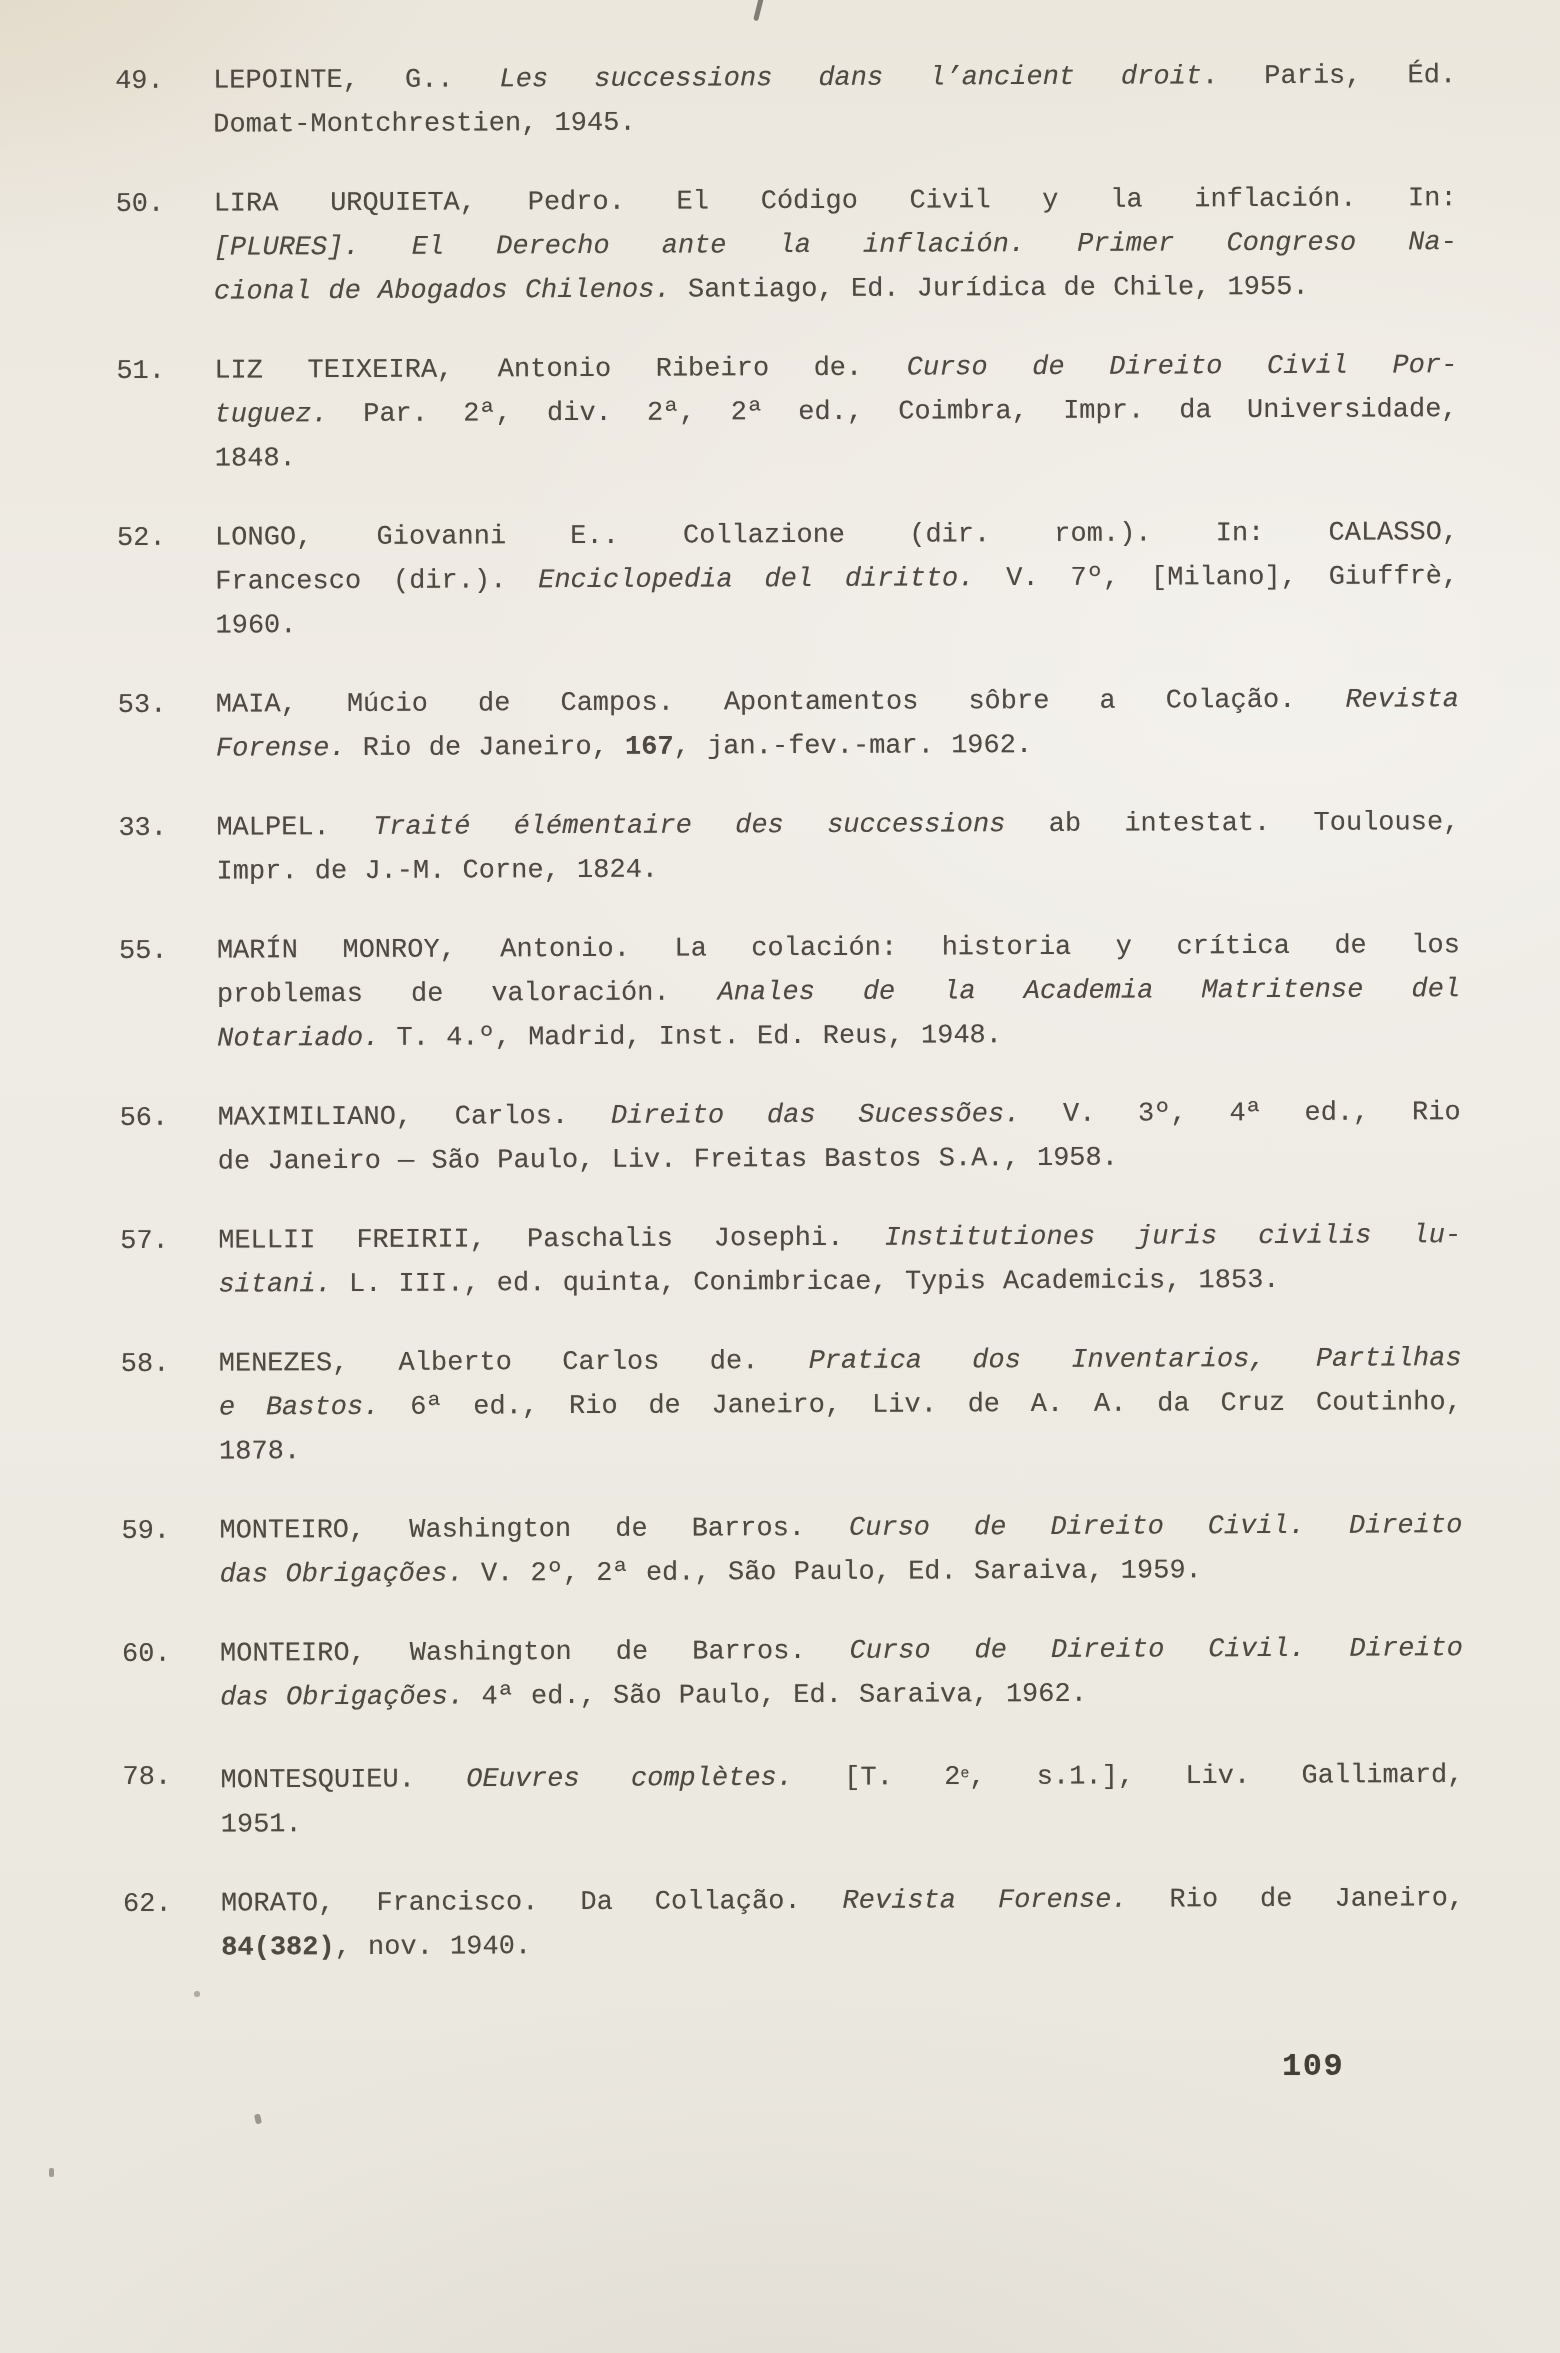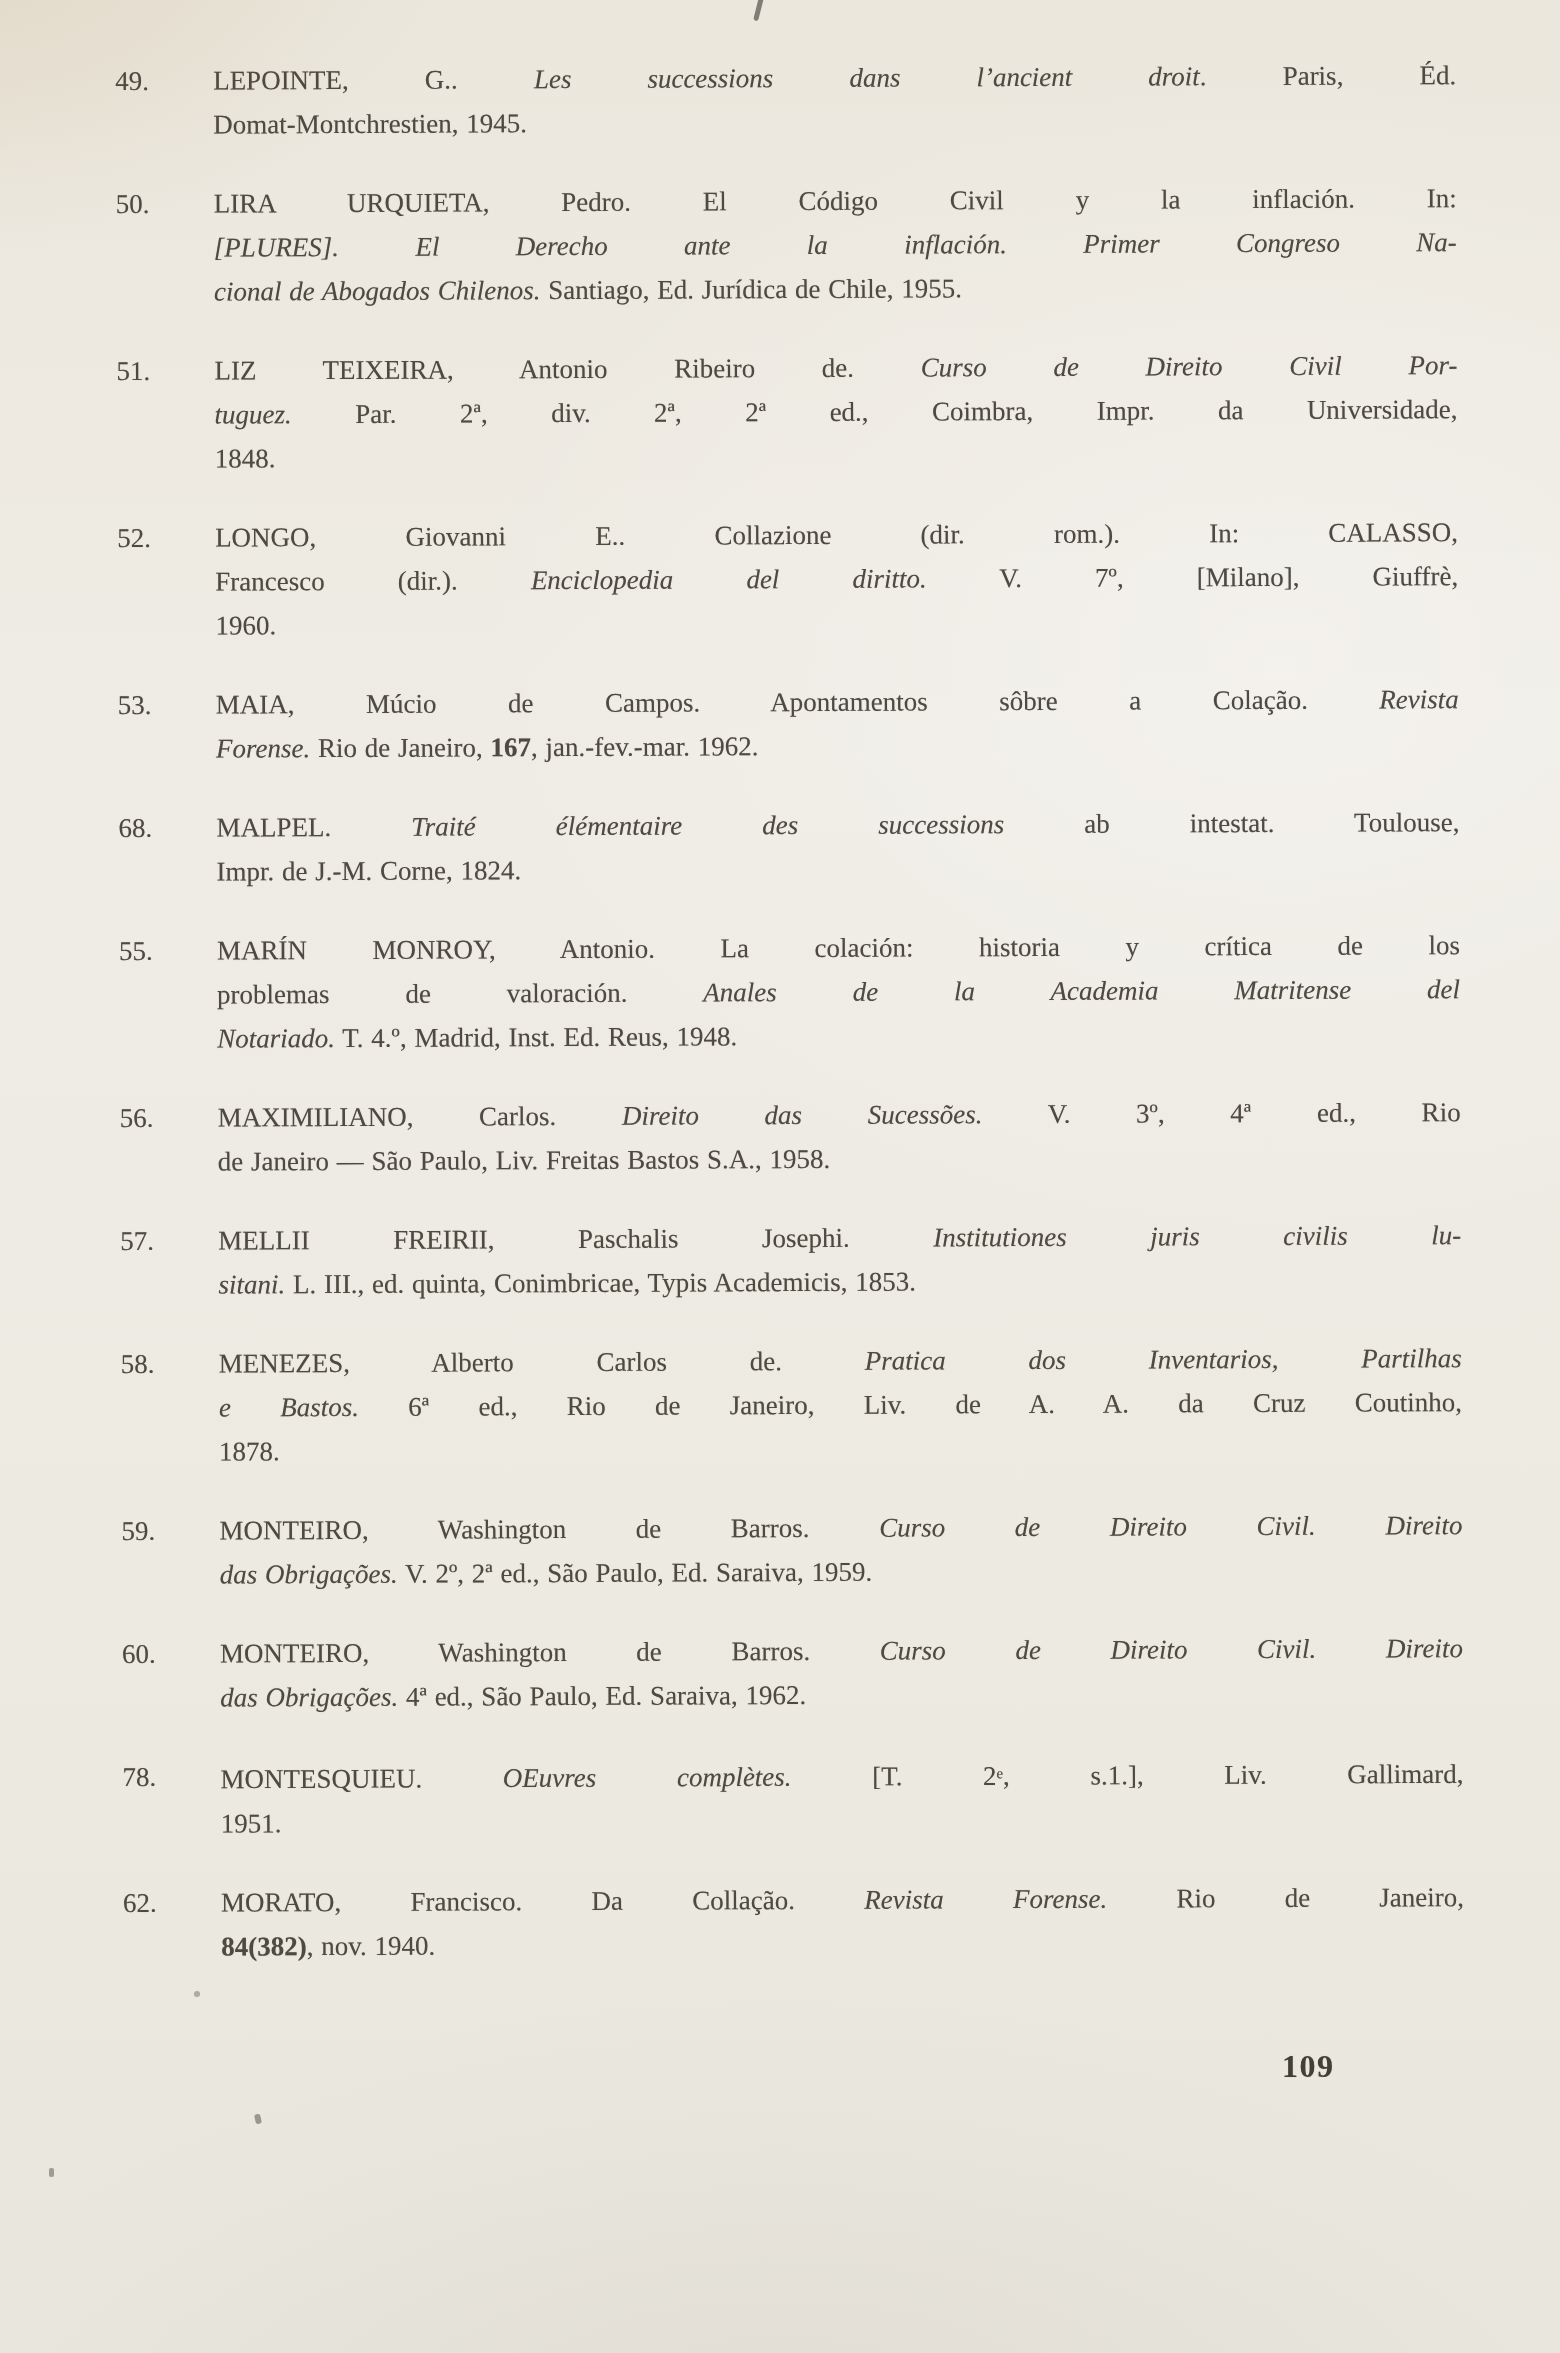--- a/index.html
+++ b/index.html
@@ -2,21 +2,21 @@
 <html style="font-size:8px"><head>
 <meta charset="utf-8">
 <style>
   html, body { margin: 0; padding: 0; background: #d8d4cb; }
 
   .page {
     position: relative;
     width: 1561px;
     height: 2354px;
     overflow: hidden;
-    font-family: Liberation Serif, serif;
+    font-family: Liberation Mono, monospace;
     color: #4e4a42;
     background:
       radial-gradient(752px 476px at -2% -2%, rgba(208,188,158,0.35), rgba(208,188,158,0) 62%),
       radial-gradient(1153px 852px at 82% 28%, rgba(255,255,255,0.30), rgba(255,255,255,0) 72%),
       radial-gradient(1303px 702px at 50% 104%, rgba(170,162,148,0.12), rgba(170,162,148,0) 65%),
       linear-gradient(180deg, #ebe7dd 0%, #efece5 32%, #edeae2 68%, #e9e6dd 100%);
   }
 
   .content {
     position: absolute;
@@ -109,21 +109,21 @@
 
   <div class="entry">
     <span class="num">53.</span>
     <div class="body">
           <div class="line fill"><span class="seg-roman">MAIA, Múcio de Campos. Apontamentos sôbre a Colação. </span><span class="seg-italic">Revista</span></div>
           <div class="line"><span class="seg-italic">Forense.</span><span class="seg-roman"> Rio de Janeiro, </span><span class="seg-bold">167</span><span class="seg-roman">, jan.-fev.-mar. 1962.</span></div>
         </div>
   </div>
 
   <div class="entry">
-    <span class="num">68.</span>
+    <span class="num">33.</span>
     <div class="body">
           <div class="line fill"><span class="seg-roman">MALPEL. </span><span class="seg-italic">Traité élémentaire des successions</span><span class="seg-roman"> ab intestat. Toulouse,</span></div>
           <div class="line"><span class="seg-roman">Impr. de J.-M. Corne, 1824.</span></div>
         </div>
   </div>
 
   <div class="entry">
     <span class="num">55.</span>
     <div class="body">
           <div class="line fill"><span class="seg-roman">MARÍN MONROY, Antonio. La colación: historia y crítica de los</span></div>

